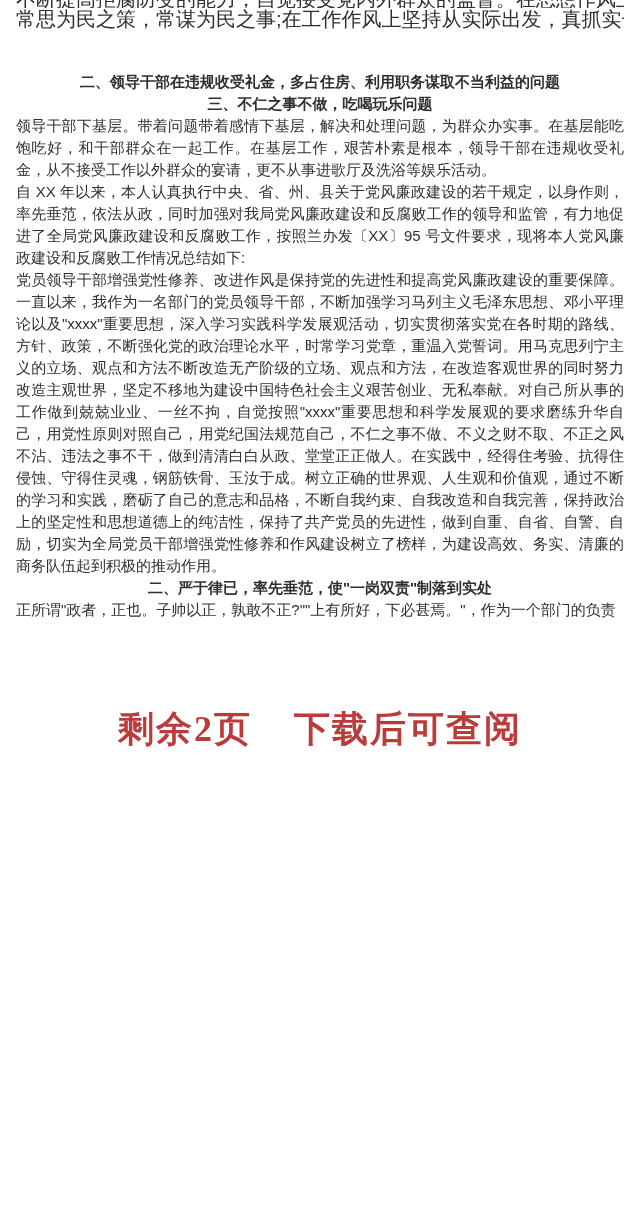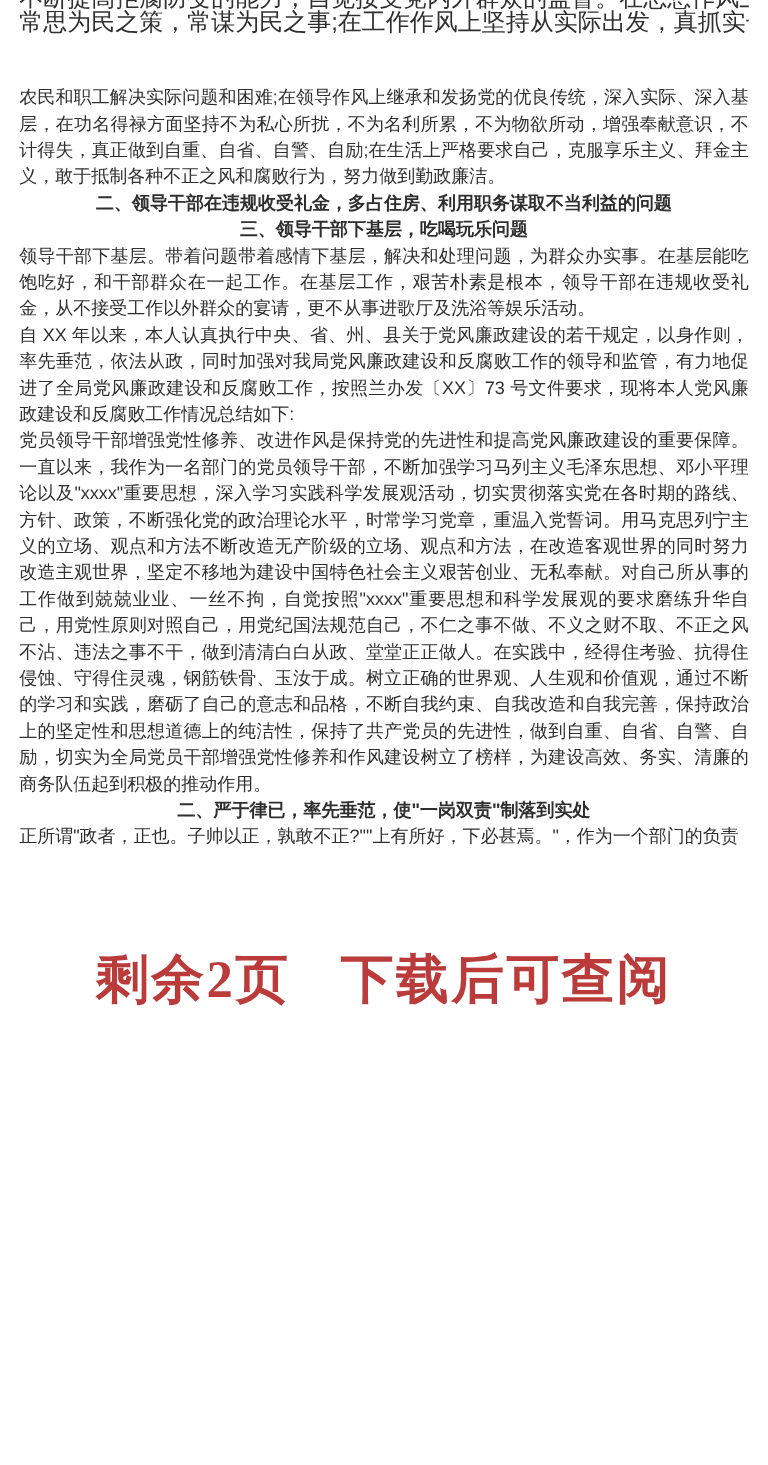--- a/index.html
+++ b/index.html
@@ -34,42 +34,41 @@
   }
   .doc .clip .line-full {
     margin-top: -12px;
   }
   .doc .page-gap { height: 41px; }
   .footer-banner {
     margin-top: 86px;
     text-align: center;
     font-family: "Liberation Serif", serif;
     font-weight: bold;
-    font-size: 44px;
+    font-size: 36px;
     line-height: 44px;
     letter-spacing: 2px;
     white-space: nowrap;
   }
   .footer-banner .banner-left { margin-right: 42px; }
 </style>
 </head>
 <body style="background: rgb(255, 255, 255);">
 
 <div class="doc" style="color: rgb(47, 47, 47);">
   <div>
       <div class="clip">
         <div class="line-full">不断提高拒腐防变的能力，自觉接受党内外群众的监督。在思想作风上坚持解放思想、实事求是，</div>
       </div>
       <div class="line-full">常思为民之策，常谋为民之事;在工作作风上坚持从实际出发，真抓实干，以满腔的热情帮助</div>
       <div class="page-gap"></div>
-      <div class="paragraph">农民和职工解决实际问题和困难;在领导作风上继承和发扬党的优良传统，深入实际、深入基层，在功名得禄方面坚持不为私心所扰，不为名利所累，不为物欲所动，增强奉献意识，不计得失，真正做到自重、自省、自警、自励;在生活上严格要求自己，克服享乐主义、拜金主义，敢于抵制各种不正之风和腐败行为，努力做到勤政廉洁。</div>
       <div class="heading">二、领导干部在违规收受礼金，多占住房、利用职务谋取不当利益的问题</div>
-      <div class="heading">三、领导干部下基层，吃喝玩乐问题</div>
+      <div class="heading">三、不仁之事不做，吃喝玩乐问题</div>
       <div class="paragraph">领导干部下基层。带着问题带着感情下基层，解决和处理问题，为群众办实事。在基层能吃饱吃好，和干部群众在一起工作。在基层工作，艰苦朴素是根本，领导干部在违规收受礼金，从不接受工作以外群众的宴请，更不从事进歌厅及洗浴等娱乐活动。</div>
-      <div class="paragraph">自 XX 年以来，本人认真执行中央、省、州、县关于党风廉政建设的若干规定，以身作则，率先垂范，依法从政，同时加强对我局党风廉政建设和反腐败工作的领导和监管，有力地促进了全局党风廉政建设和反腐败工作，按照兰办发〔XX〕73 号文件要求，现将本人党风廉政建设和反腐败工作情况总结如下:</div>
+      <div class="paragraph">自 XX 年以来，本人认真执行中央、省、州、县关于党风廉政建设的若干规定，以身作则，率先垂范，依法从政，同时加强对我局党风廉政建设和反腐败工作的领导和监管，有力地促进了全局党风廉政建设和反腐败工作，按照兰办发〔XX〕95 号文件要求，现将本人党风廉政建设和反腐败工作情况总结如下:</div>
       <div class="paragraph">党员领导干部增强党性修养、改进作风是保持党的先进性和提高党风廉政建设的重要保障。一直以来，我作为一名部门的党员领导干部，不断加强学习马列主义毛泽东思想、邓小平理论以及"xxxx"重要思想，深入学习实践科学发展观活动，切实贯彻落实党在各时期的路线、方针、政策，不断强化党的政治理论水平，时常学习党章，重温入党誓词。用马克思列宁主义的立场、观点和方法不断改造无产阶级的立场、观点和方法，在改造客观世界的同时努力改造主观世界，坚定不移地为建设中国特色社会主义艰苦创业、无私奉献。对自己所从事的工作做到兢兢业业、一丝不拘，自觉按照"xxxx"重要思想和科学发展观的要求磨练升华自己，用党性原则对照自己，用党纪国法规范自己，不仁之事不做、不义之财不取、不正之风不沾、违法之事不干，做到清清白白从政、堂堂正正做人。在实践中，经得住考验、抗得住侵蚀、守得住灵魂，钢筋铁骨、玉汝于成。树立正确的世界观、人生观和价值观，通过不断的学习和实践，磨砺了自己的意志和品格，不断自我约束、自我改造和自我完善，保持政治上的坚定性和思想道德上的纯洁性，保持了共产党员的先进性，做到自重、自省、自警、自励，切实为全局党员干部增强党性修养和作风建设树立了榜样，为建设高效、务实、清廉的商务队伍起到积极的推动作用。</div>
       <div class="heading">二、严于律已，率先垂范，使"一岗双责"制落到实处</div>
       <div class="paragraph">正所谓"政者，正也。子帅以正，孰敢不正?""上有所好，下必甚焉。"，作为一个部门的负责</div>
     </div>
   <div class="footer-banner" style="color: rgb(187, 59, 59);">
     <span class="banner-left">剩余2页</span><span>下载后可查阅</span>
   </div>
 </div>
 
 </body></html>

